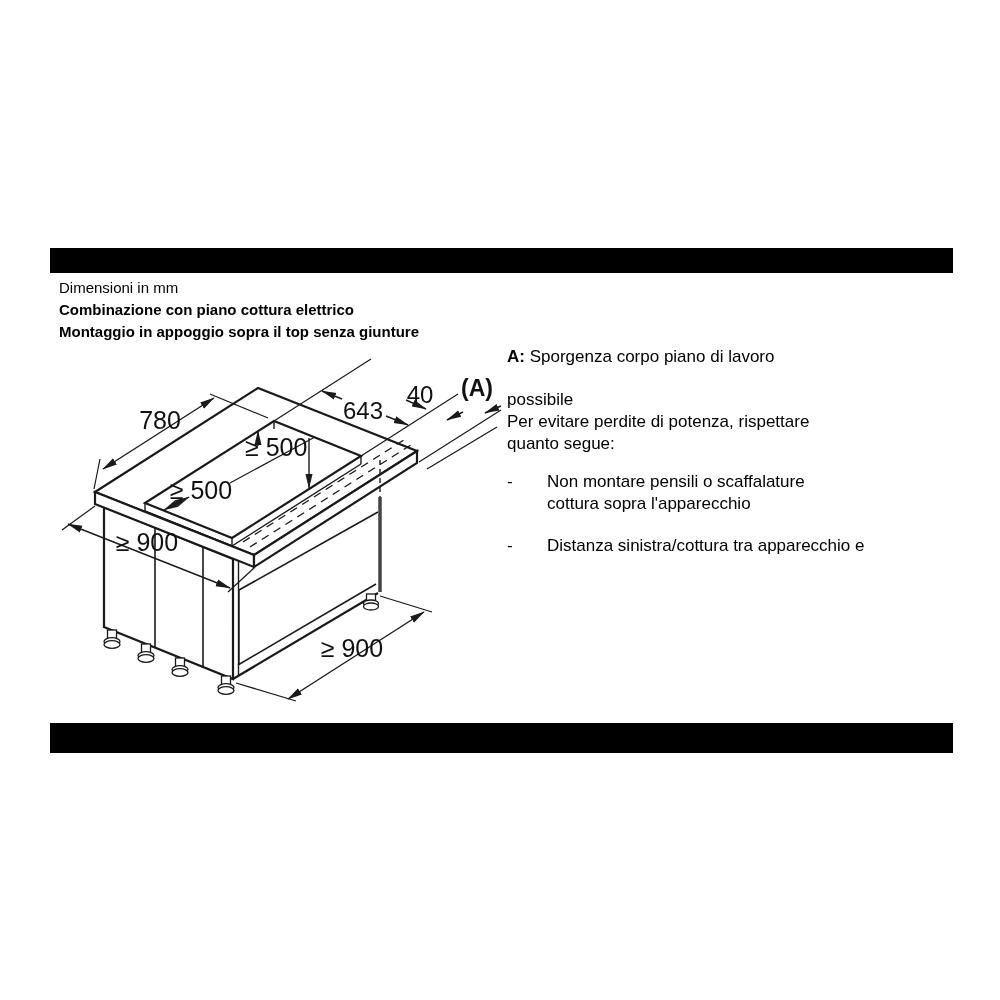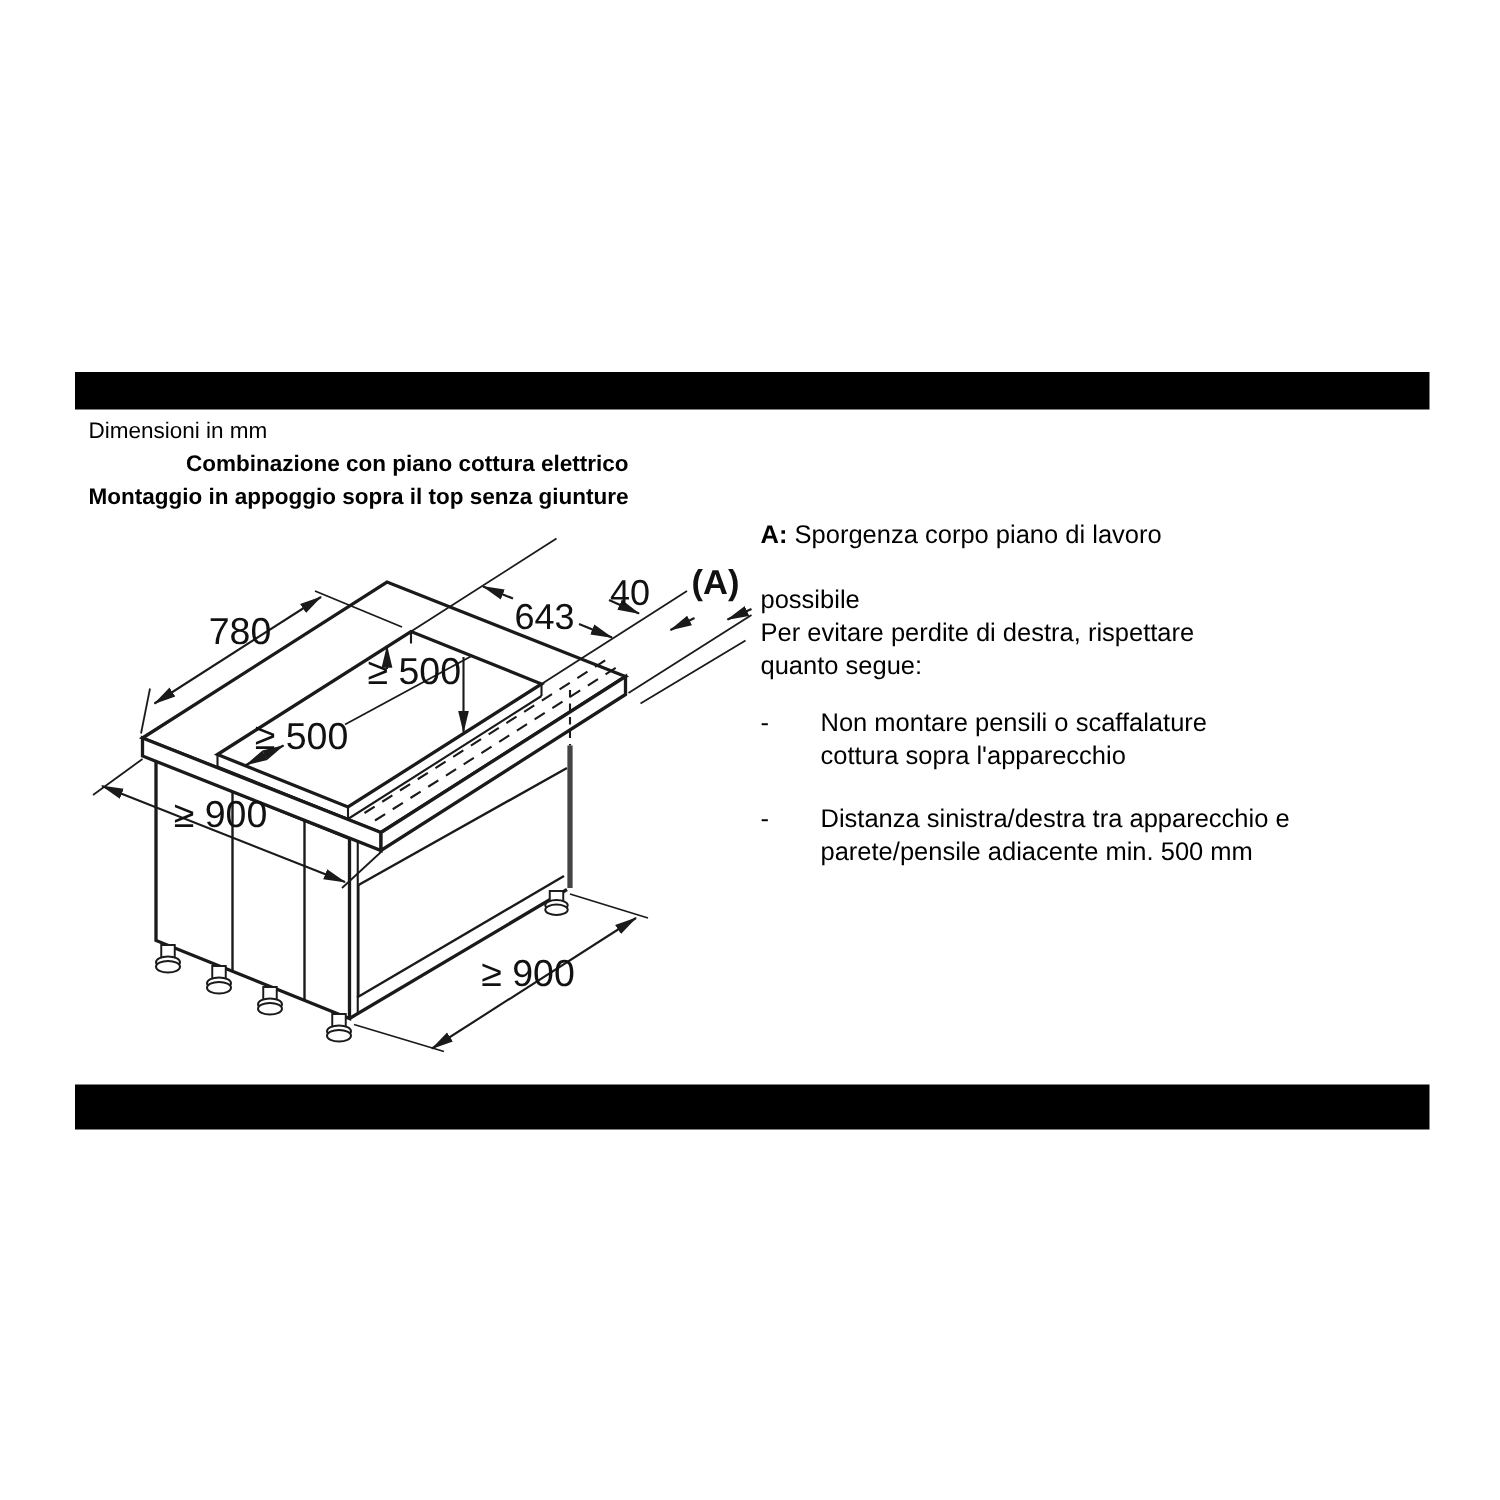--- a/index.html
+++ b/index.html
@@ -5,21 +5,21 @@
   html,body{margin:0;padding:0;}
   body{
     width:1000px;height:1000px;position:relative;background:#ffffff;
     font-family:"Liberation Sans", sans-serif;color:#000;
     overflow:hidden;
   }
   .bar{position:absolute;left:50px;width:903px;background:#000;}
   .bar.top{top:248px;height:25px;}
   .bar.bottom{top:723px;height:30px;}
   .header{position:absolute;left:59px;top:277px;font-size:15px;line-height:22px;}
-  .header .b{font-weight:bold;text-align:right;}
+  .header .b{font-weight:bold;}
   .rightcol{position:absolute;left:507px;top:346px;width:452px;font-size:17px;line-height:22px;}
   .note-a{margin-bottom:21px;}
   .note-a .lbl{font-weight:bold;}
   .paras{margin:0;}
   .bullets{margin-top:16px;}
   .bullet{display:flex;margin-bottom:20px;}
   .bullet .marker{width:30px;flex:0 0 30px;}
   .bullet .btxt{flex:1;margin-left:10px;}
   svg{position:absolute;left:0;top:0;}
   svg text{font-family:"Liberation Sans", sans-serif;fill:#111;font-size:25px;}
@@ -170,34 +170,33 @@
   </g>
 </svg>
 
 <div class="rightcol">
   <div class="note-a">
     <span class="lbl">A:</span>
     <span>Sporgenza corpo piano di lavoro</span>
   </div>
   <div class="paras">
     <div>possibile</div>
-    <div>Per evitare perdite di destra, rispettare</div>
+    <div>Per evitare perdite di potenza, rispettare</div>
     <div>quanto segue:</div>
   </div>
   <div class="bullets">
     <div class="bullet">
       <div class="marker">-</div>
       <div class="btxt">
         <div>Non montare pensili o scaffalature</div>
         <div>cottura sopra l'apparecchio</div>
       </div>
     </div>
     <div class="bullet">
       <div class="marker">-</div>
       <div class="btxt">
-        <div>Distanza sinistra/destra tra apparecchio e</div>
-        <div>parete/pensile adiacente min. 500 mm</div>
+        <div>Distanza sinistra/cottura tra apparecchio e</div>
       </div>
     </div>
   </div>
 </div>
 
 <div class="bar bottom"></div>
 
 </body></html>

